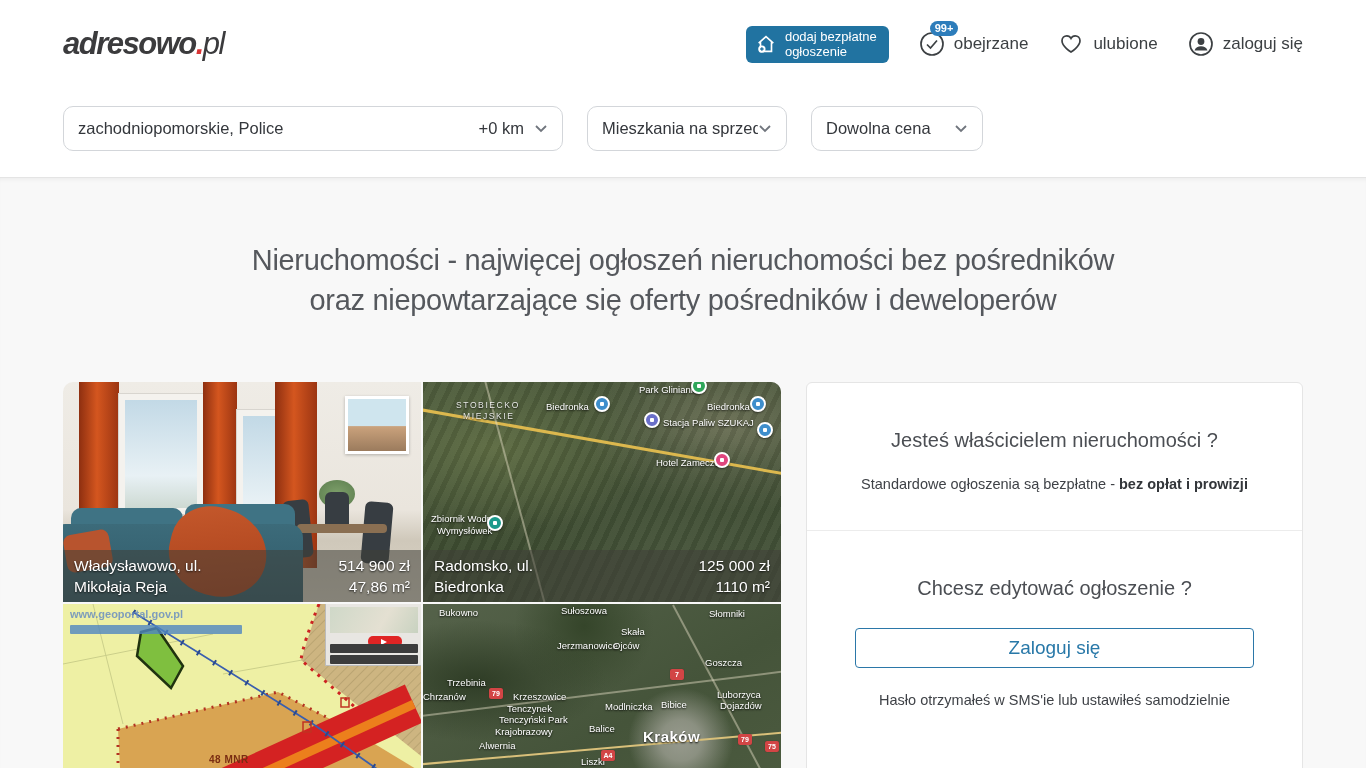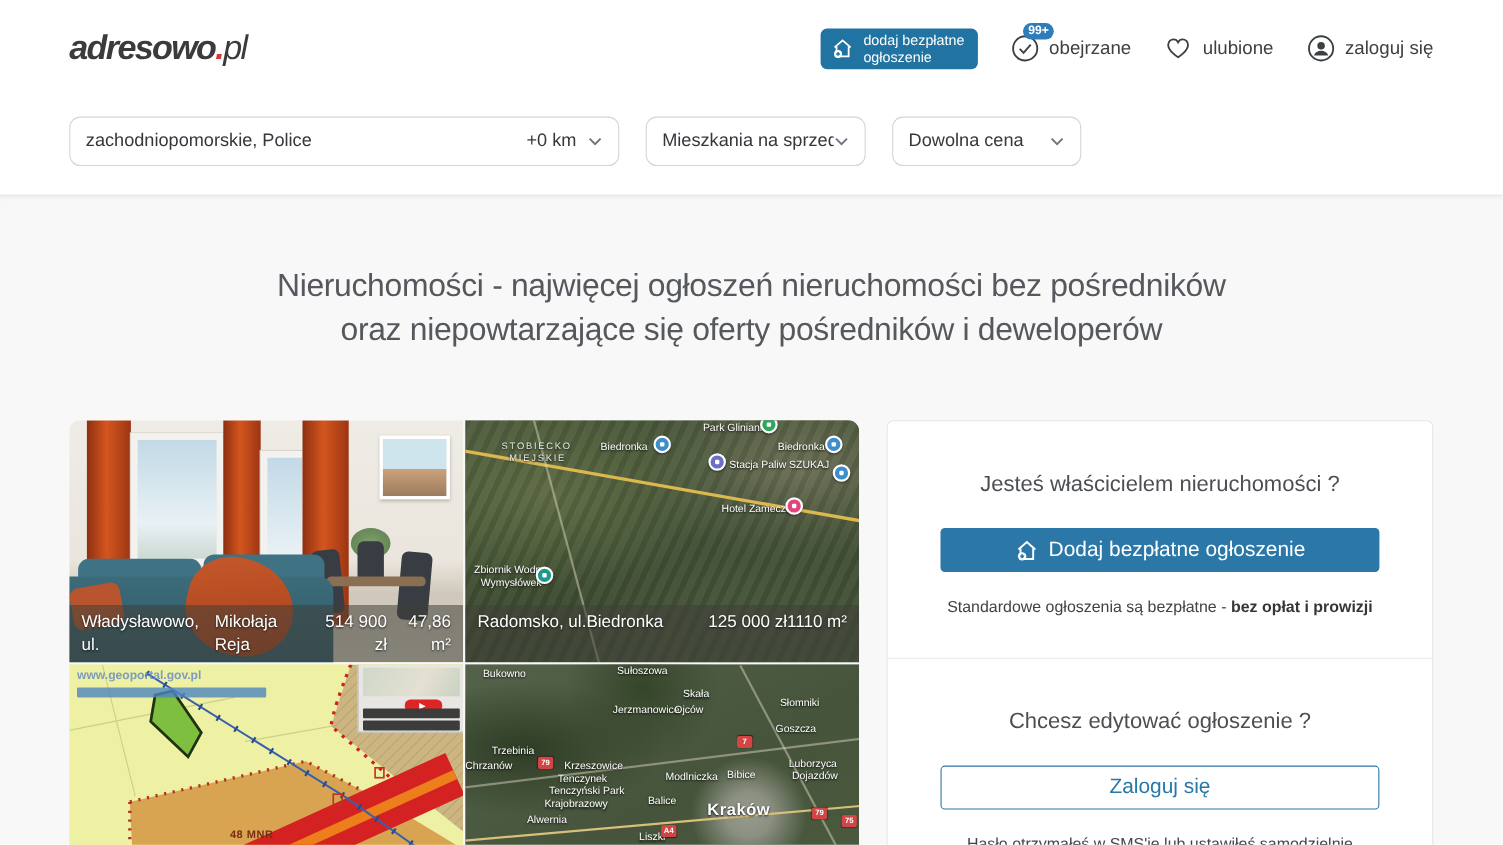--- a/index.html
+++ b/index.html
@@ -35,21 +35,21 @@
   
   .bodybg{background:#f8f8f8;border-top:1px solid #e4e4e4;height:599px;box-shadow:inset 0 4px 5px -3px rgba(0,0,0,.06)}
   .hero{padding-top:62px;text-align:center;font-size:29px;font-weight:400;color:#55585d;line-height:40px;margin:0;letter-spacing:-.3px}
   .main{display:flex;gap:25px;padding:62px 63px 0;align-items:flex-start}
 
   
   .grid{width:718px;display:grid;grid-template-columns:358px 358px;grid-auto-rows:220px;gap:2px;border-radius:10px;overflow:hidden;flex:0 0 auto}
   .tile{position:relative;overflow:hidden;cursor:pointer}
   .caption{position:absolute;left:0;right:0;bottom:0;height:52px;display:flex;justify-content:space-between;align-items:flex-start;
     padding:5px 11px;background:rgba(64,64,56,.55);color:#fff;font-size:15.5px;line-height:21px;text-shadow:0 1px 2px rgba(0,0,0,.75)}
-  .cap-left,.cap-right{display:flex;flex-direction:row}
+  .cap-left,.cap-right{display:flex;flex-direction:column}
   .cap-right{text-align:right;align-items:flex-end}
 
   
   .t1{background:linear-gradient(180deg,#efece6 0%,#eae5dd 58%,#cfc8ba 72%,#dbd4c6 100%)}
   .t1 .curtain{position:absolute;top:0;background:linear-gradient(90deg,#8e2f10,#d4561f 45%,#9c3512)}
   .t1 .c1{left:16px;width:40px;height:172px}
   .t1 .c2{left:140px;width:34px;height:178px}
   .t1 .c3{left:212px;width:42px;height:186px}
   .t1 .window{position:absolute;background:linear-gradient(180deg,#c2d9e6 0%,#e8f1f5 70%,#cdd9d2 100%);
     border:6px solid #f4f2ee;box-shadow:0 0 0 1px #d8d5cf}
@@ -319,21 +319,21 @@
       <div class="tile t4">
         <div class="tex"></div>
         <div class="road faint" style="left:-10px;top:112px;width:400px;transform:rotate(-7deg)"></div>
         <div class="road faint" style="left:-10px;top:160px;width:420px;transform:rotate(-5deg);background:#d9c07a"></div>
         <div class="road faint" style="left:250px;top:0;width:200px;transform:rotate(62deg)"></div>
         <span class="mlabel" style="left:16px;top:3px">Bukowno</span>
         <span class="mlabel" style="left:138px;top:1px">Sułoszowa</span>
         <span class="mlabel" style="left:198px;top:22px">Skała</span>
         <span class="mlabel" style="left:134px;top:36px">Jerzmanowice</span>
         <span class="mlabel" style="left:190px;top:36px">Ojców</span>
-        <span class="mlabel" style="left:286px;top:30px">Słomniki</span>
+        <span class="mlabel" style="left:286px;top:4px">Słomniki</span>
         <span class="mlabel" style="left:282px;top:53px">Goszcza</span>
         <span class="mlabel" style="left:24px;top:73px">Trzebinia</span>
         <span class="mlabel" style="left:0px;top:87px">Chrzanów</span>
         <span class="mlabel" style="left:90px;top:87px">Krzeszowice</span>
         <span class="mlabel" style="left:84px;top:99px">Tenczynek</span>
         <span class="mlabel" style="left:76px;top:110px">Tenczyński Park</span>
         <span class="mlabel" style="left:72px;top:122px">Krajobrazowy</span>
         <span class="mlabel" style="left:182px;top:97px">Modlniczka</span>
         <span class="mlabel" style="left:238px;top:95px">Bibice</span>
         <span class="mlabel" style="left:294px;top:85px">Luborzyca</span>
@@ -347,30 +347,20 @@
         <span class="shield" style="left:247px;top:65px">7</span>
         <span class="shield" style="left:315px;top:130px">79</span>
         <span class="shield" style="left:342px;top:137px">75</span>
 
       </div>
     </div>
 
     <aside class="sidebar">
       <div class="side-sec">
         <h2 class="side-h">Jesteś właścicielem nieruchomości ?</h2>
-        <button class="btn-side">
-          <span>
-            <svg width="23" height="23" viewBox="0 0 24 24" fill="none">
-                <path d="M4 11 L12 4 L20 11 M6 10 V20 H18 V10" stroke="#fff" stroke-width="1.8"></path>
-                <circle cx="7.5" cy="17.5" r="4" fill="#fff"></circle>
-                <path d="M7.5 15.6 v3.8 M5.6 17.5 h3.8" stroke="#2b77a8" stroke-width="1.5"></path>
-              </svg>
-          </span>
-          <span>Dodaj bezpłatne ogłoszenie</span>
-        </button>
         <div class="side-note"><span>Standardowe ogłoszenia są bezpłatne - </span><b>bez opłat i prowizji</b></div>
       </div>
 
       <div class="side-sec">
         <h2 class="side-h">Chcesz edytować ogłoszenie ?</h2>
         <button class="btn-side btn-outline">
           <span>Zaloguj się</span>
         </button>
         <div class="side-note">Hasło otrzymałeś w SMS'ie lub ustawiłeś samodzielnie</div>
       </div>

